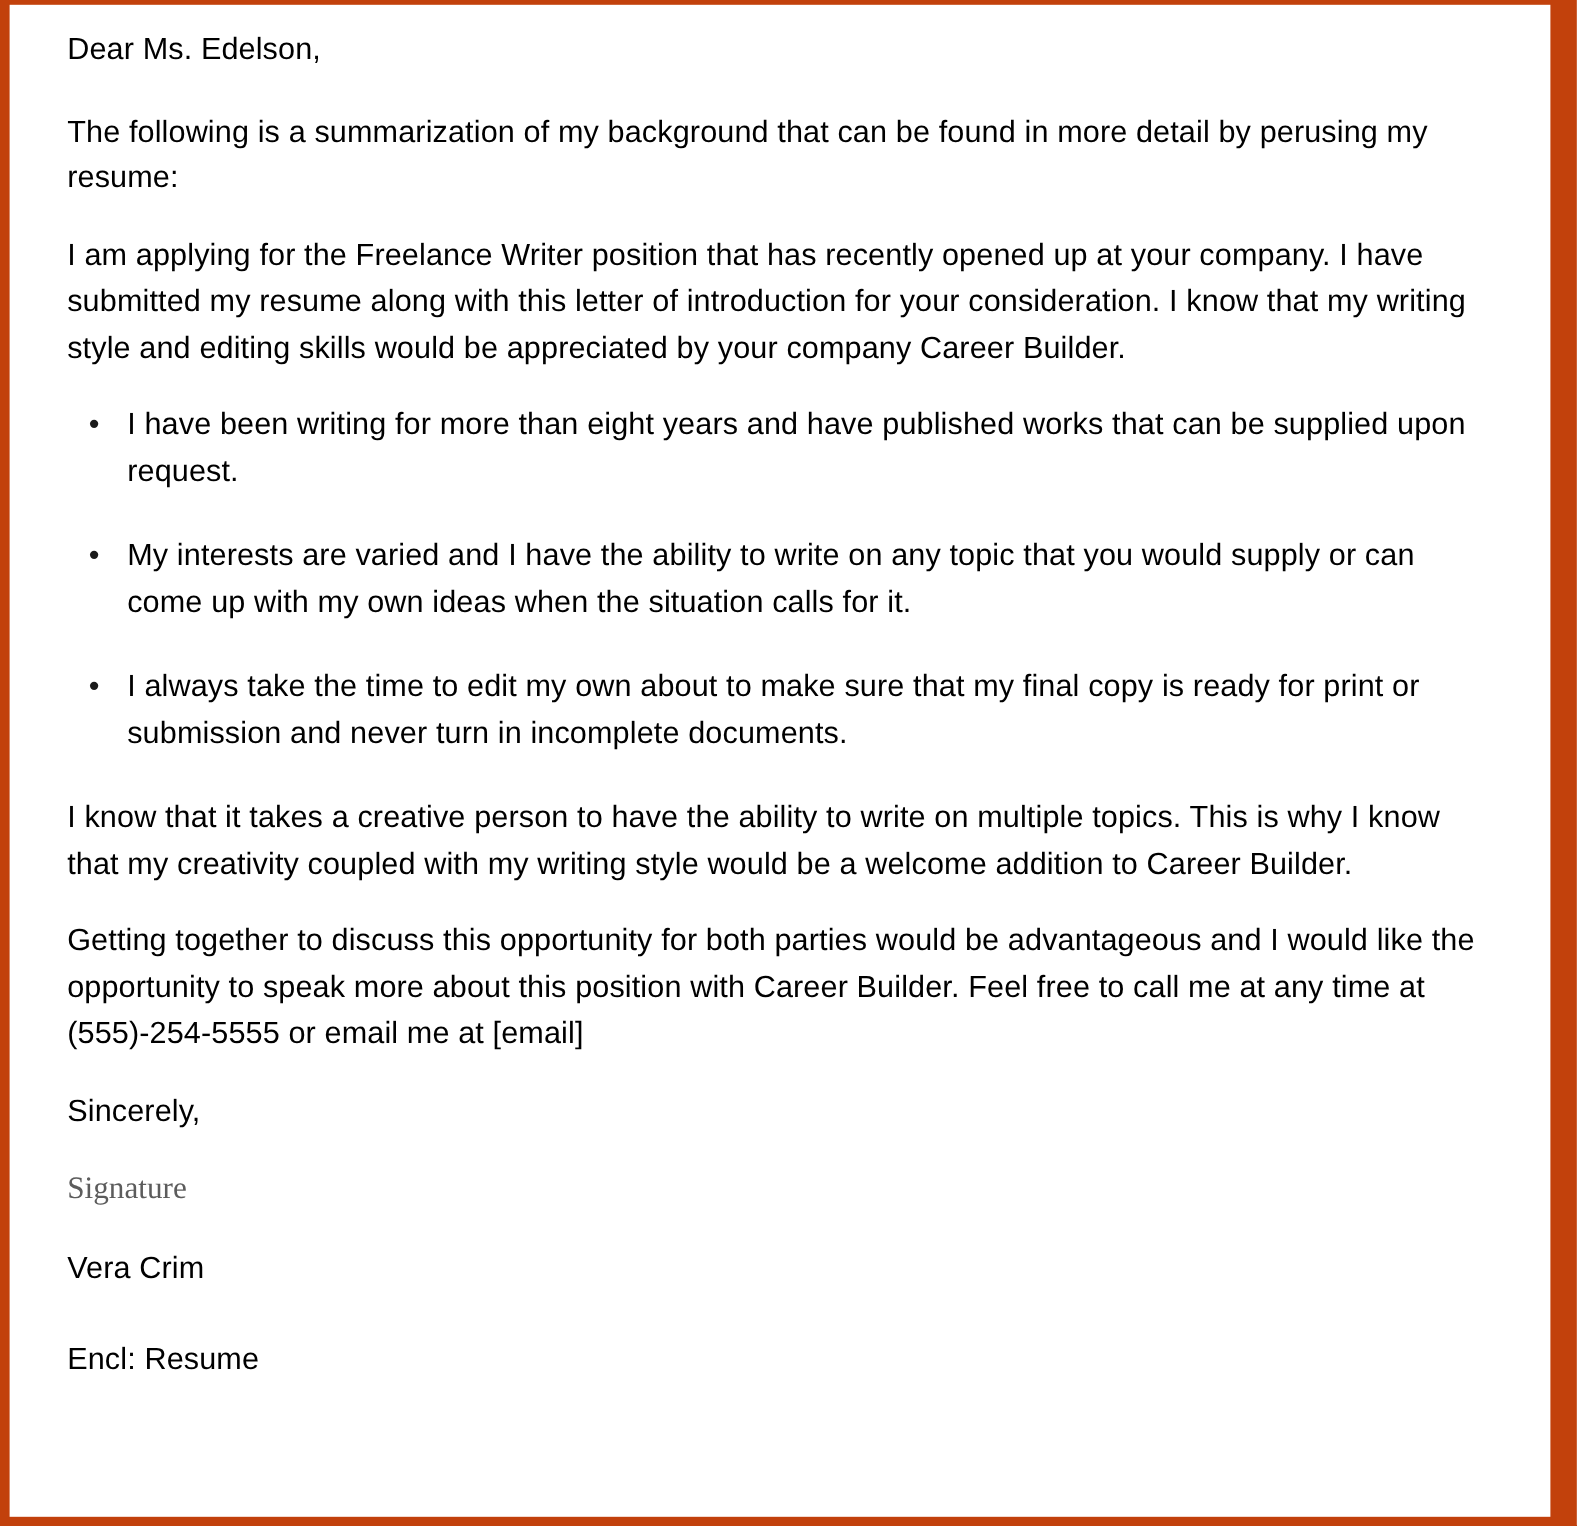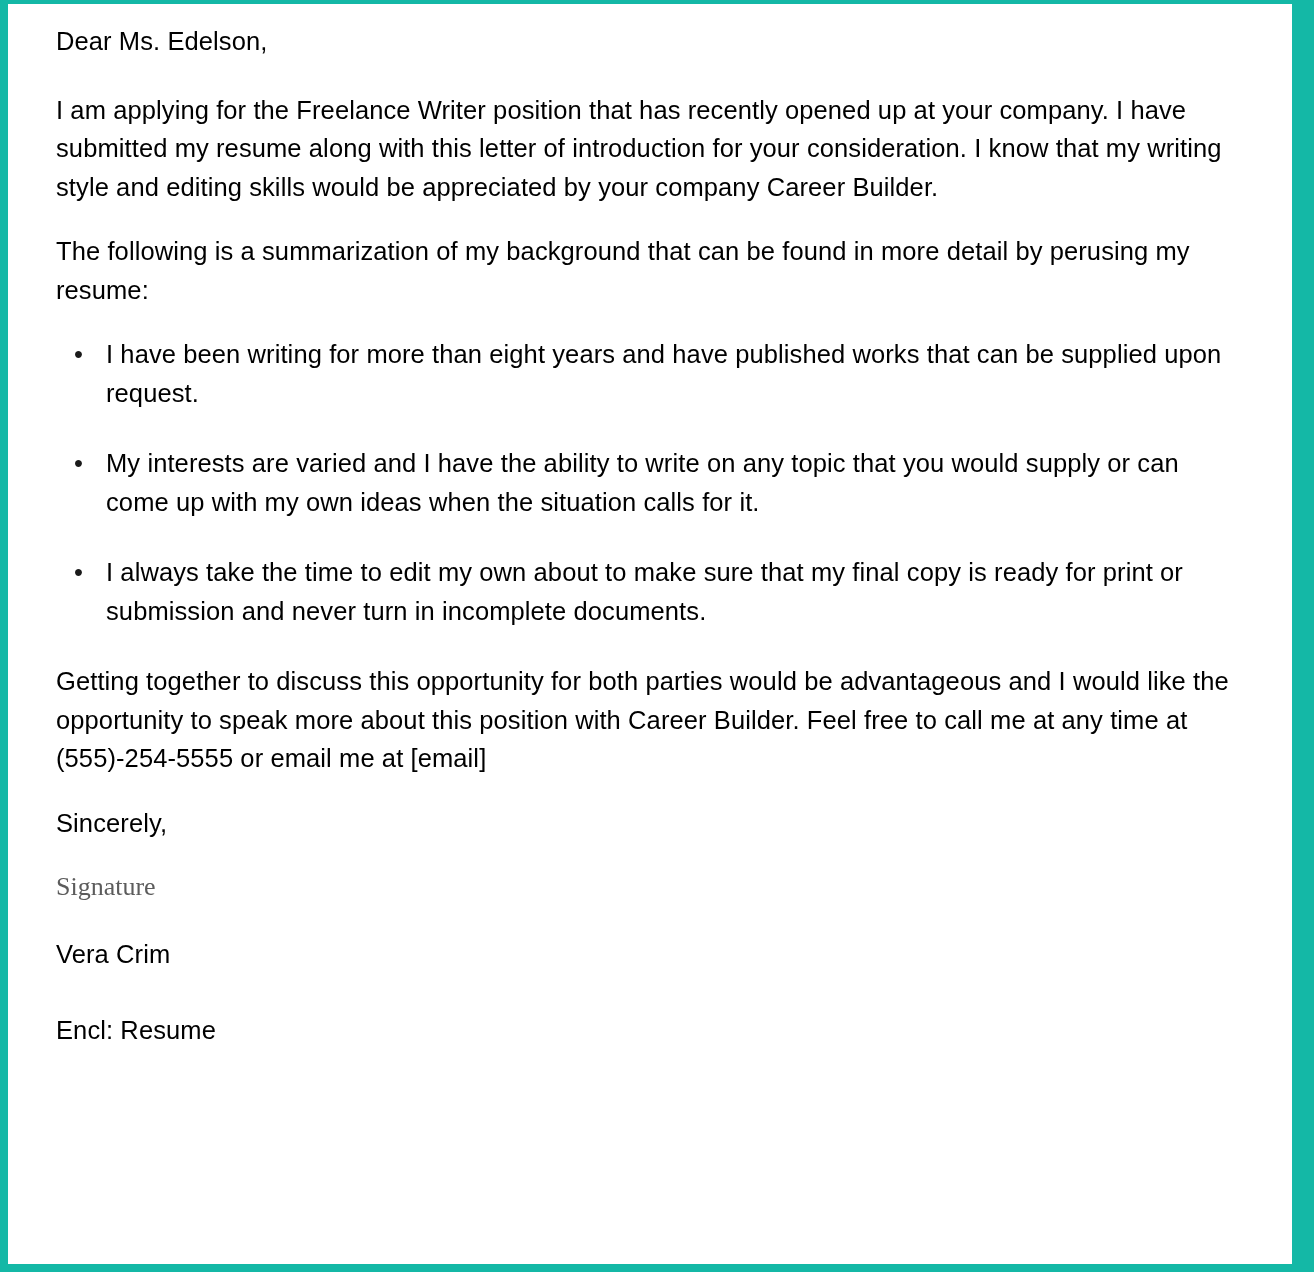--- a/index.html
+++ b/index.html
@@ -11,21 +11,21 @@
     height: 1272px;
     background: #e9ebee;
     font-family: "Liberation Sans", sans-serif;
     overflow: hidden;
   }
   .viewport {
     position: relative;
     width: 1314px;
     height: 1272px;
     box-sizing: border-box;
-    background: #14b8a6;
+    background: #c2410c;
   }
   .page-sheet {
     position: absolute;
     left: 8px;
     top: 4px;
     width: 1284px;
     height: 1260px;
     background: #ffffff;
     box-sizing: border-box;
     overflow: hidden;
@@ -86,39 +86,40 @@
 </style>
 </head>
 <body>
 
 <div class="viewport">
   <div class="page-sheet">
     <div class="letter-body">
 
       <p class="para salutation">Dear Ms. Edelson,</p>
 
+      <p class="para">The following is a summarization of my background that can be found in more detail by perusing my resume:</p>
+
       <p class="para">I am applying for the Freelance Writer position that has recently opened up at your company. I have submitted my resume along with this letter of introduction for your consideration. I know that my writing style and editing skills would be appreciated by your company Career Builder.</p>
-
-      <p class="para">The following is a summarization of my background that can be found in more detail by perusing my resume:</p>
 
       <ul class="bullet-list">
         <li class="bullet-item">
           <span class="bullet-dot">•</span>
           <span>I have been writing for more than eight years and have published works that can be supplied upon request.</span>
         </li>
         <li class="bullet-item">
           <span class="bullet-dot">•</span>
           <span>My interests are varied and I have the ability to write on any topic that you would supply or can come up with my own ideas when the situation calls for it.</span>
         </li>
         <li class="bullet-item">
           <span class="bullet-dot">•</span>
           <span>I always take the time to edit my own about to make sure that my final copy is ready for print or submission and never turn in incomplete documents.</span>
         </li>
       </ul>
 
+      <p class="para">I know that it takes a creative person to have the ability to write on multiple topics. This is why I know that my creativity coupled with my writing style would be a welcome addition to Career Builder.</p>
 
       <p class="para">Getting together to discuss this opportunity for both parties would be advantageous and I would like the opportunity to speak more about this position with Career Builder. Feel free to call me at any time at (555)-254-5555 or email me at [email]</p>
 
       <p class="para closing">Sincerely,</p>
 
       <p class="signature-line">Signature</p>
 
       <p class="para signer-name">Vera Crim</p>
 
       <p class="para enclosure">Encl: Resume</p>

